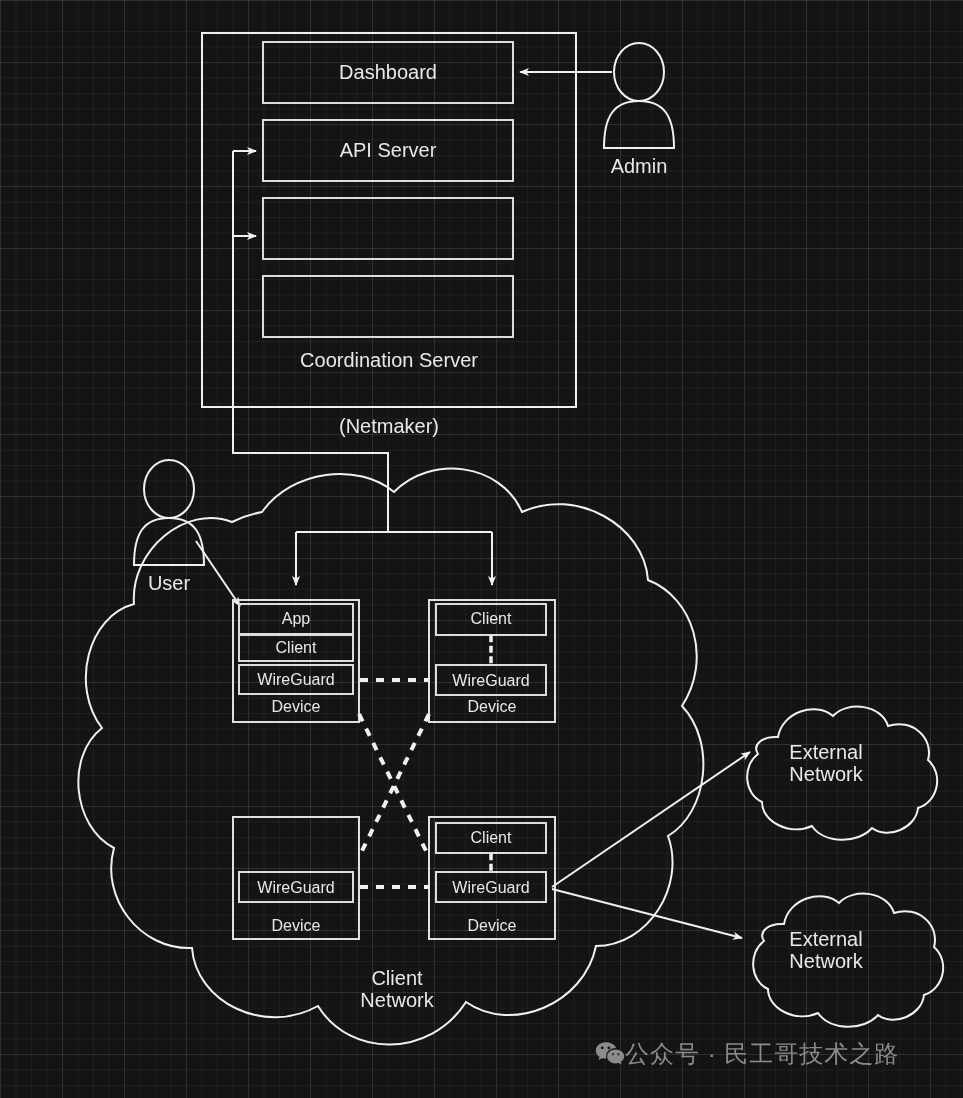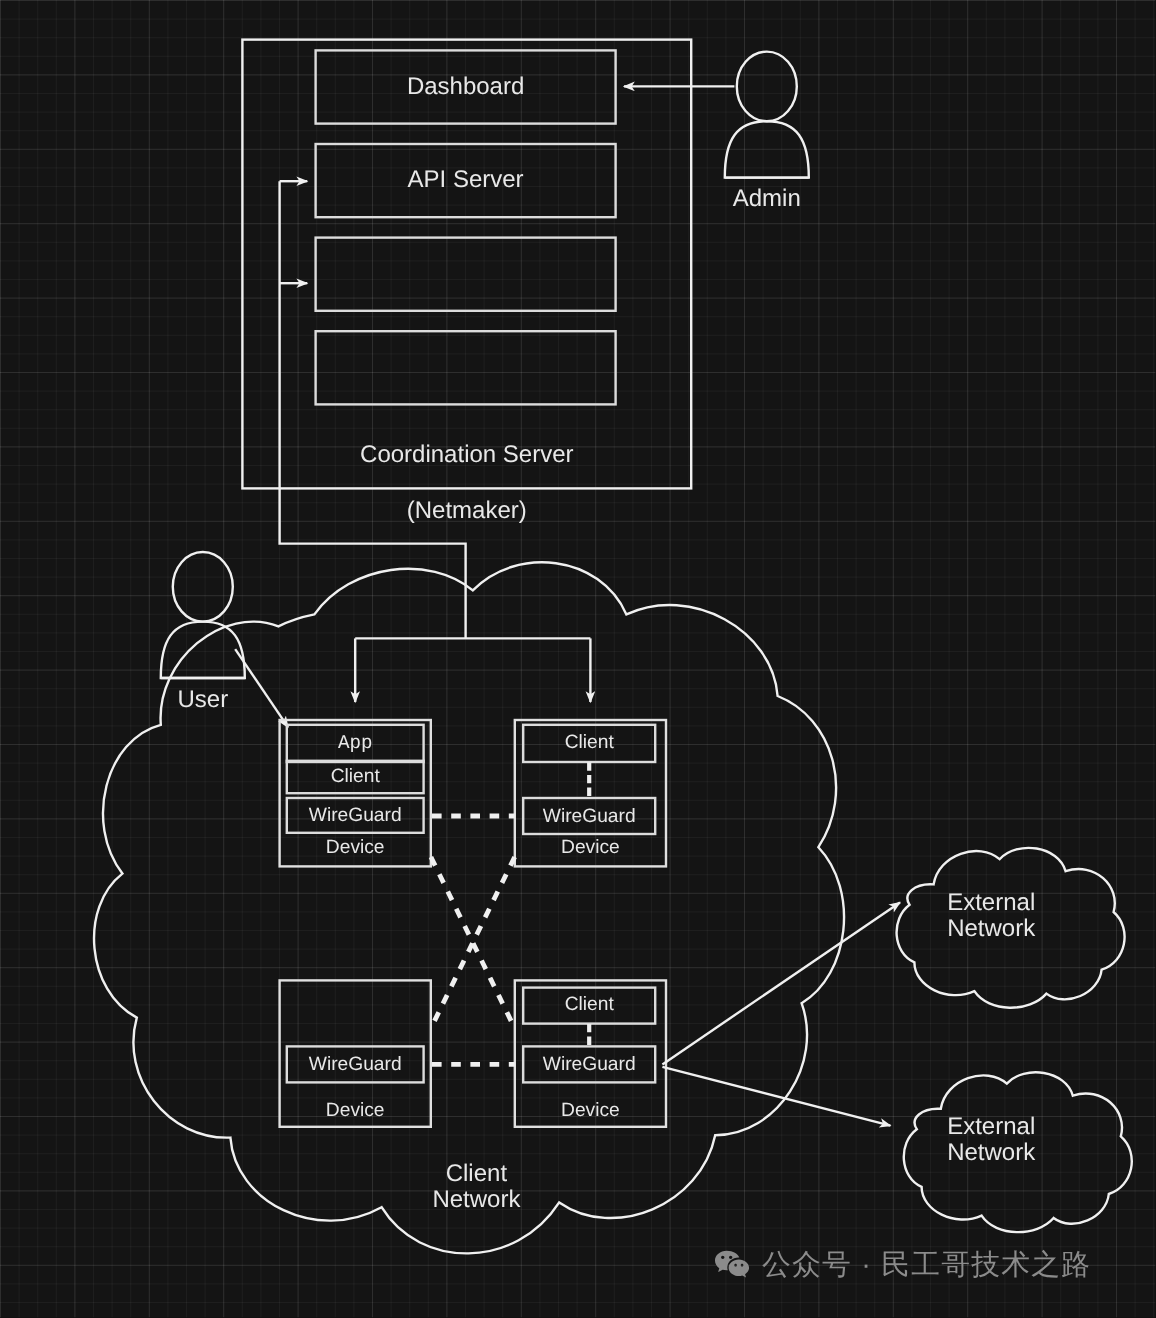--- a/index.html
+++ b/index.html
@@ -25,21 +25,21 @@
     font-size:16px;
     line-height:22px;
     text-align:center;
     white-space:pre;
     pointer-events:none;
   }
   .lbl.big{font-size:20px;}
   .wm{
     position:absolute;
     left:595px;top:1038px;
-    display:flex;align-items:center;gap:10px;
+    display:flex;align-items:center;
     color:#8b8b8b;
     font-family:"Liberation Sans", sans-serif;
     font-size:24px;
     letter-spacing:1px;
   }
 </style>
 </head>
 <body>
 
 <div id="stage">
@@ -145,27 +145,27 @@
              C750,981 748,953 764,941
              C758,932 768,923 784,924 Z"></path>
 
     <path d="M552,887 L750,752" fill="none" stroke="#f0f0f0" stroke-width="2" marker-end="url(#arrowhead)"></path>
     <path d="M552,889 L742,938" fill="none" stroke="#f0f0f0" stroke-width="2" marker-end="url(#arrowhead)"></path>
   </svg>
 
   <div class="lbl big" style="left:263px;top:61px;width:250px;">Dashboard</div>
   <div class="lbl big" style="left:263px;top:139px;width:250px;">API Server</div>
 
-  <div class="lbl big" style="left:202px;top:349px;width:374px;margin-top:19px;">Coordination Server</div>
+  <div class="lbl big" style="left:202px;top:349px;width:374px;">Coordination Server</div>
   <div class="lbl big" style="left:202px;top:371px;width:374px;margin-top:44px;">(Netmaker)</div>
 
   <div class="lbl big" style="left:579px;top:155px;width:120px;">Admin</div>
   <div class="lbl big" style="left:109px;top:572px;width:120px;">User</div>
 
-  <div class="lbl" style="left:239px;top:608px;width:114px;font-family:Liberation Mono, monospace;">App</div>
+  <div class="lbl" style="left:239px;top:608px;width:114px;">App</div>
   <div class="lbl" style="left:239px;top:637px;width:114px;">Client</div>
   <div class="lbl" style="left:239px;top:669px;width:114px;">WireGuard</div>
   <div class="lbl" style="left:233px;top:696px;width:126px;">Device</div>
 
   <div class="lbl" style="left:436px;top:608px;width:110px;">Client</div>
   <div class="lbl" style="left:436px;top:670px;width:110px;">WireGuard</div>
   <div class="lbl" style="left:429px;top:696px;width:126px;">Device</div>
 
   <div class="lbl" style="left:239px;top:877px;width:114px;">WireGuard</div>
   <div class="lbl" style="left:233px;top:915px;width:126px;">Device</div>

